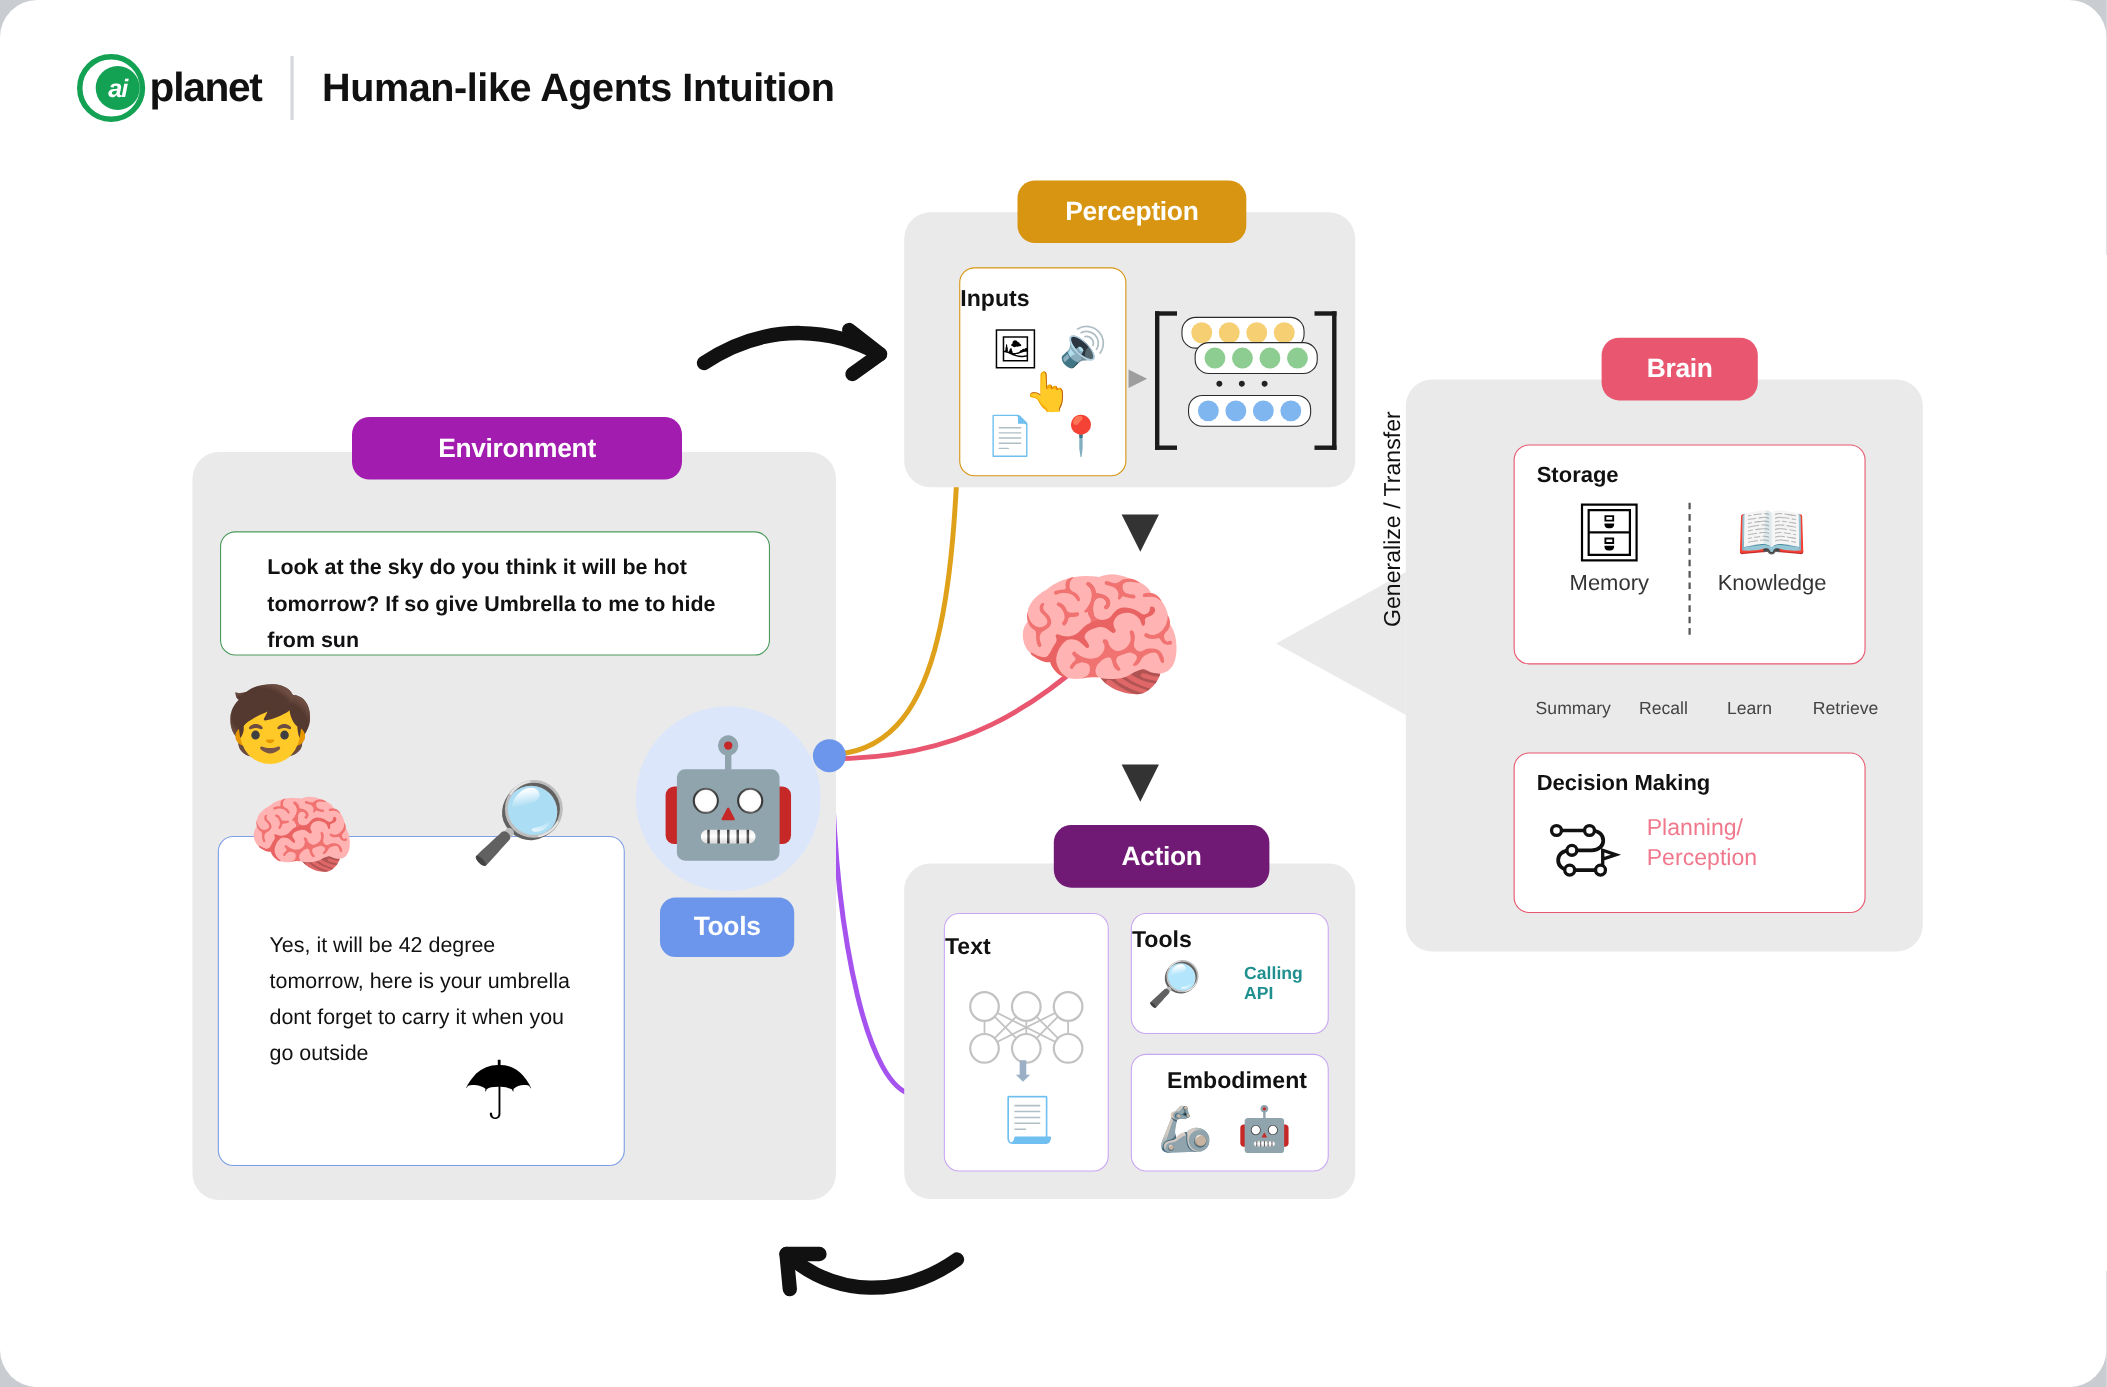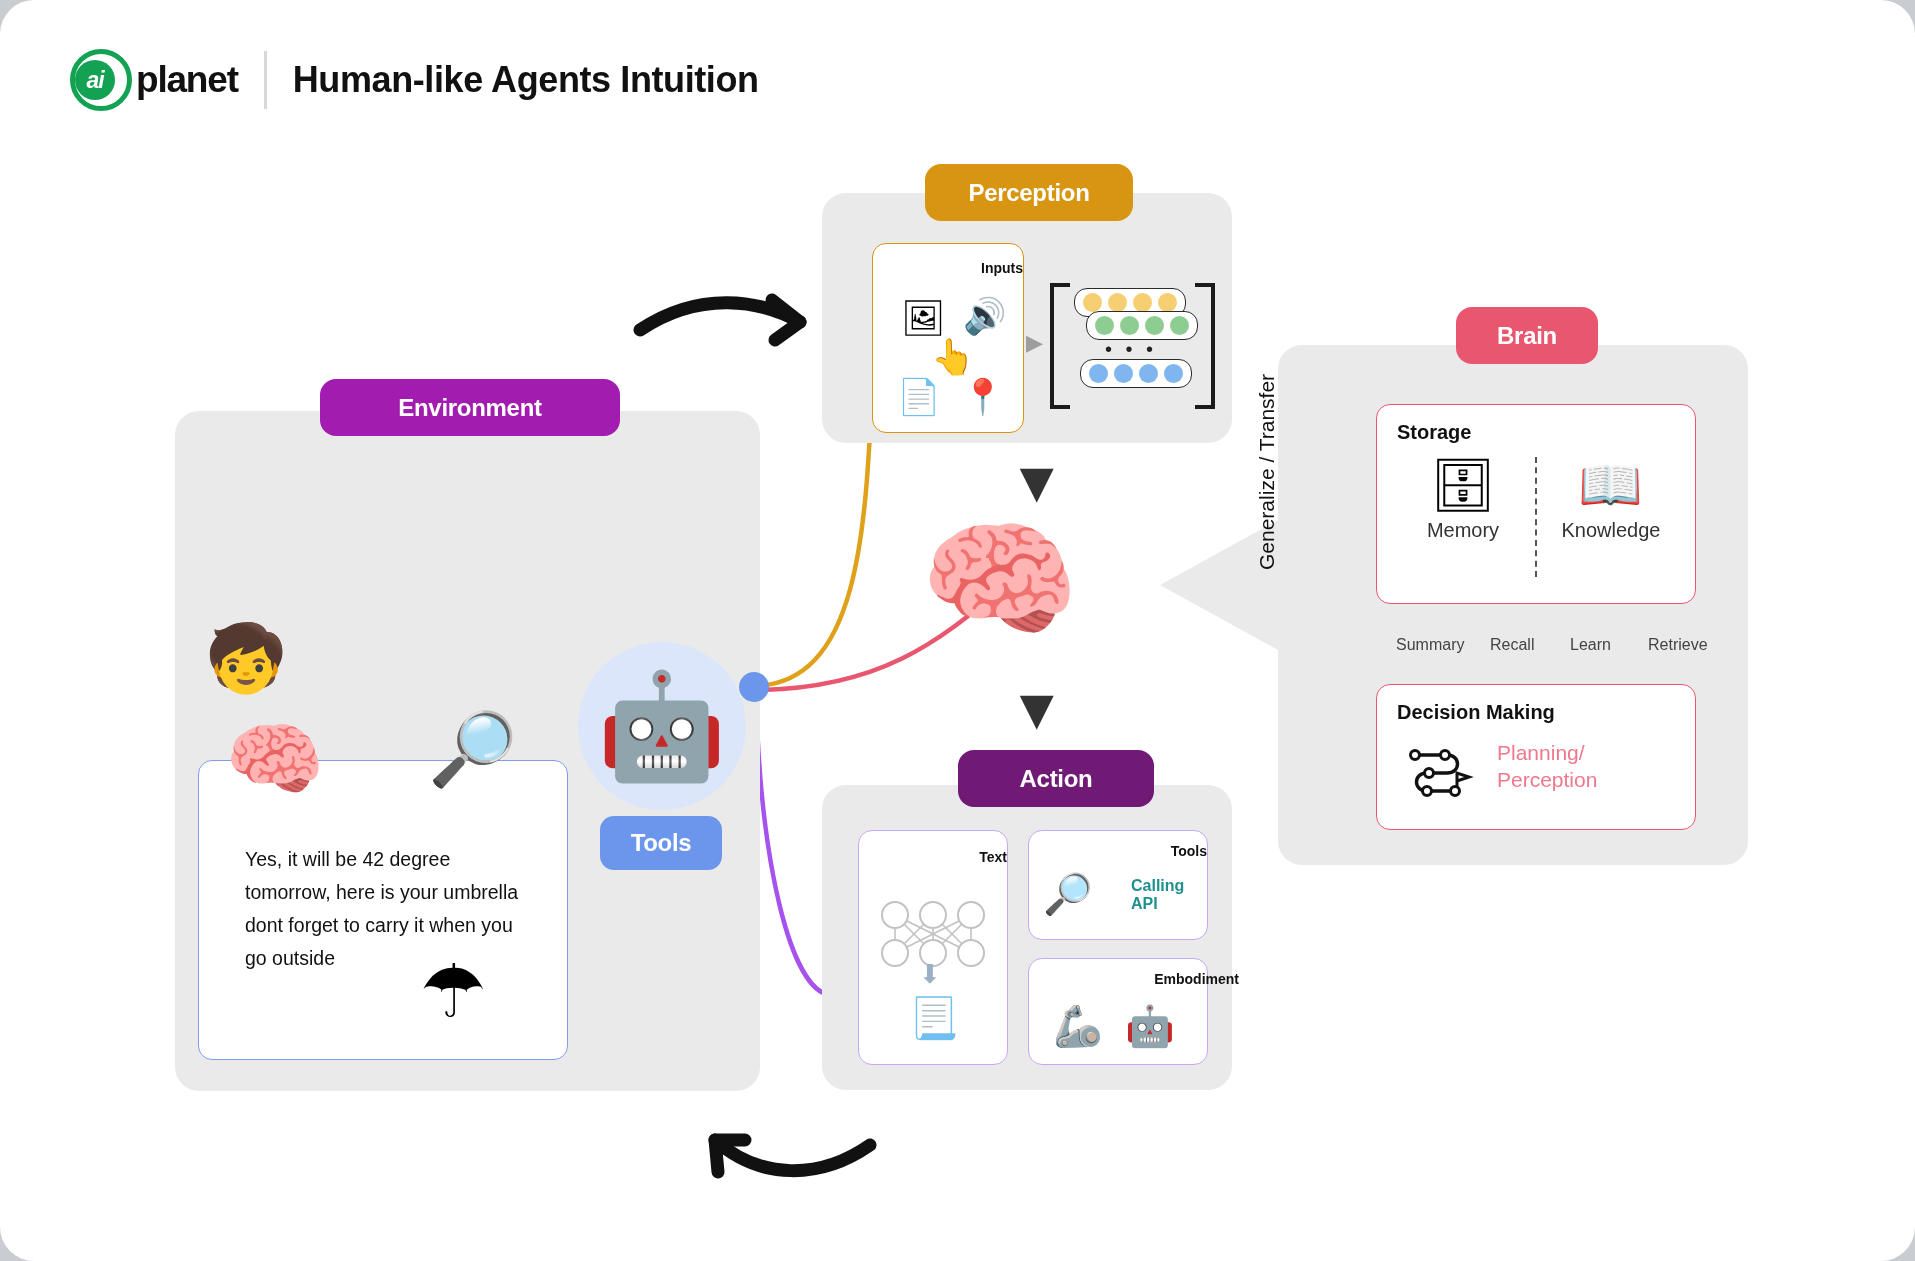--- a/index.html
+++ b/index.html
@@ -4,36 +4,36 @@
 <style>
   html,body{margin:0;padding:0;background:#c9ccd1;}
   body{font-family:"Liberation Sans",sans-serif;}
   #page{
     position:relative;width:1915px;height:1261px;
     background:#ffffff;border-radius:34px;overflow:hidden;
   }
   
   #header{position:absolute;left:70px;top:45px;display:flex;align-items:center;height:70px;}
   .logo-mark{width:62px;height:62px;border-radius:50%;border:5px solid #13a254;
-    display:flex;align-items:center;justify-content:flex-start;box-sizing:border-box;}
+    display:flex;align-items:center;justify-content:flex-end;box-sizing:border-box;}
   .logo-inner{width:40px;height:40px;border-radius:50%;background:#13a254;
     color:#fff;font-size:23px;font-weight:bold;display:flex;align-items:center;
     justify-content:center;font-style:italic;letter-spacing:-1px;}
   .logo-word{font-size:37px;font-weight:bold;color:#111;margin-left:4px;letter-spacing:-1.2px;}
   .logo-div{width:3px;height:58px;background:#d6d8db;margin:0 26px;}
   #page-title{font-size:36px;font-weight:bold;color:#111;letter-spacing:-0.4px;}
 
   
   .panel{position:absolute;background:#eaeaea;border-radius:24px;}
   .badge{position:absolute;border-radius:16px;color:#fff;font-weight:bold;
     font-size:24px;display:flex;align-items:center;justify-content:center;
     letter-spacing:-0.3px;z-index:6;}
   .card{position:absolute;background:#fff;border-radius:14px;box-sizing:border-box;}
-  .card-title{position:absolute;width:100%;text-align:right;font-weight:bold;
-    font-size:14px;color:#111;}
+  .card-title{position:absolute;width:100%;text-align:left;font-weight:bold;
+    font-size:21px;color:#111;}
 
   
   #env-panel{left:175px;top:411px;width:585px;height:680px;}
   #env-badge{left:320px;top:379px;width:300px;height:57px;background:#a21caf;}
   #env-q{left:200px;top:483px;width:500px;height:113px;border:1.6px solid #4b9a5c;}
   #env-q .txt{position:absolute;left:42px;top:16px;width:412px;font-size:19.5px;
     font-weight:bold;line-height:33px;color:#111;}
   #env-a{left:198px;top:760px;width:370px;height:300px;border:1.6px solid #7e9ee8;}
   #env-a .txt{position:absolute;left:46px;top:82px;width:285px;font-size:19.5px;
     line-height:33px;color:#111;font-weight:400;}
@@ -172,20 +172,23 @@
       <path d="M 1612 685 L 1612 614"></path>
         <path d="M 1612 614 L 1604 628 M 1612 614 L 1620 628"></path>
       <path d="M 1630 614 L 1630 685"></path>
         <path d="M 1630 685 L 1622 671 M 1630 685 L 1638 671"></path>
     </g>
   </svg>
 
   <div class="panel" id="env-panel"></div>
   <div class="badge" id="env-badge">Environment</div>
 
+  <div class="card" id="env-q">
+    <div class="txt">Look at the sky do you think it will be hot tomorrow? If so give Umbrella to me to hide from sun</div>
+  </div>
 
   <div class="emoji" id="kid-emoji">🧒</div>
 
   <div class="card" id="env-a">
     <div class="txt">Yes, it will be 42 degree tomorrow, here is your umbrella dont forget to carry it when you go outside</div>
   </div>
   <div class="emoji" id="brain3d">🧠</div>
   <div class="emoji" id="websearch-env">🔎</div>
   <div class="emoji" id="umbrella">☂</div>
 

